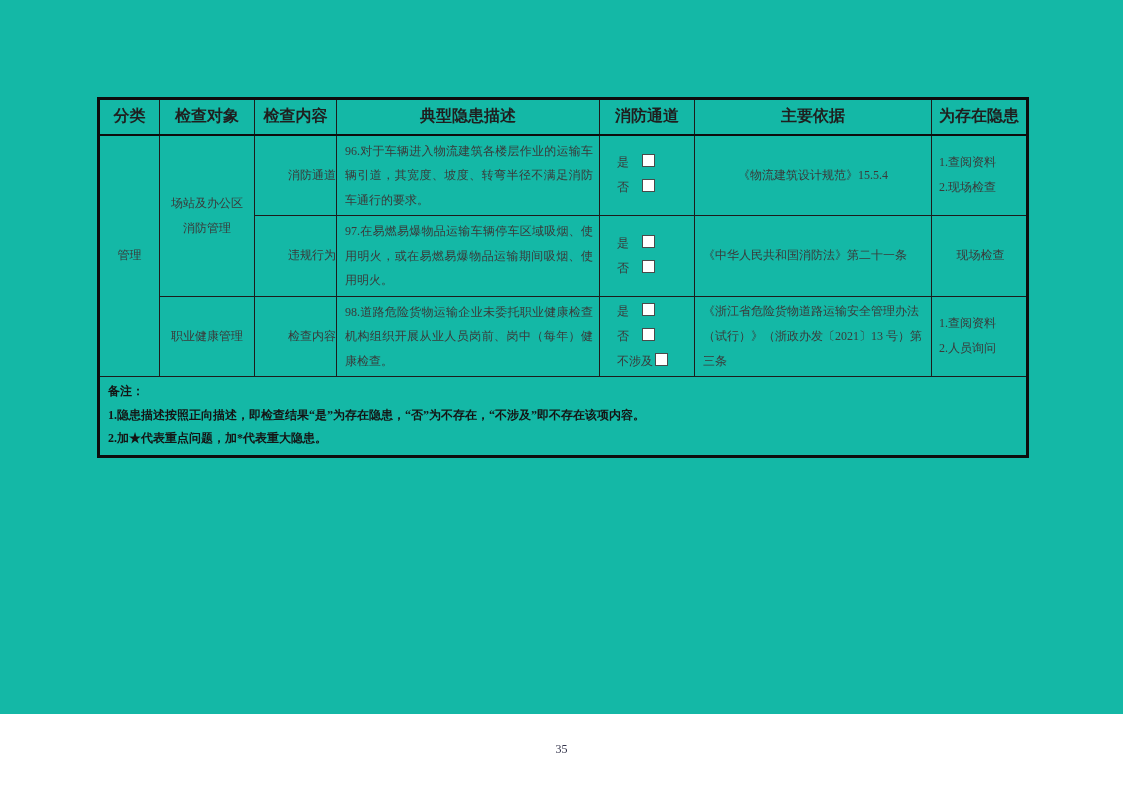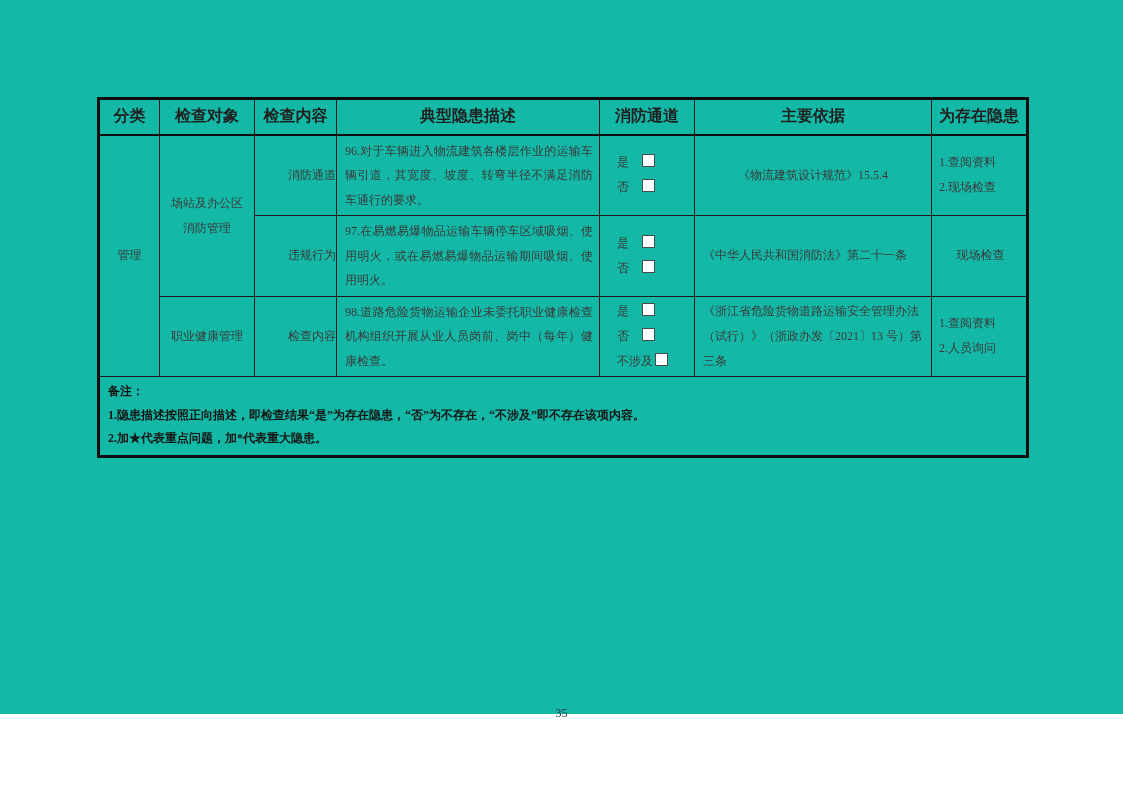--- a/index.html
+++ b/index.html
@@ -74,21 +74,21 @@
     text-align: left;
     font-weight: bold;
     color: #141414;
     line-height: 23.5px;
     font-size: 16px;
     border-top: 2px solid #0d0d0d;
   }
   .notes-line { display: block; }
   .page-number {
     position: absolute;
-    top: 706px; left: 0;
+    top: 742px; left: 0;
     width: 100%;
     text-align: center;
     font-size: 12px;
     color: #33334a;
   }
 </style>
 </head>
 <body>
 
 <div class="page">

